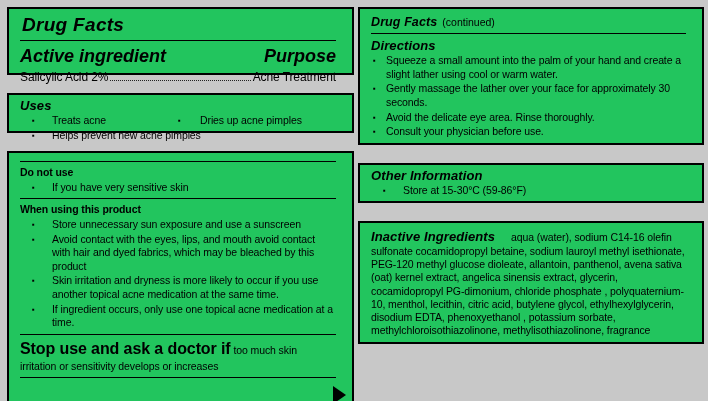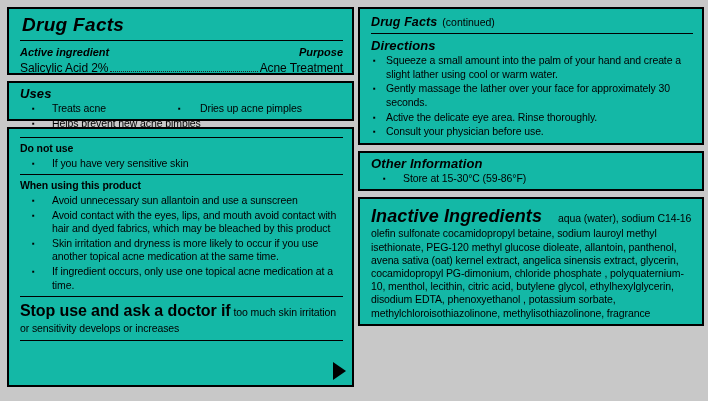--- a/index.html
+++ b/index.html
@@ -1,32 +1,32 @@
 <!DOCTYPE html>
 <html><head>
 <meta charset="utf-8">
 <style>
   html,body{margin:0;padding:0;}
   body{width:708px;height:401px;background:#c8c8c8;font-family:"Liberation Sans",sans-serif;color:#000;}
   .page{position:relative;width:708px;height:401px;background:#c8c8c8;overflow:hidden;}
   .col{position:absolute;top:7px;display:flex;flex-direction:column;}
   #col-left{left:7px;width:347px;}
   #col-right{left:358px;width:346px;}
-  .box{background:#14b8a6;border:2px solid #000;box-sizing:border-box;margin-bottom:6px;padding:4px 9px 4px 11px;}
+  .box{background:#22c55e;border:2px solid #000;box-sizing:border-box;margin-bottom:18px;padding:4px 16px 4px 11px;}
   #lbox1{height:68px;padding-top:5px;}
   #lbox2{height:40px;padding-top:3px;padding-bottom:3px;}
   #lbox3{min-height:260px;position:relative;}
   #rbox1{min-height:138px;}
   #rbox2{min-height:37px;padding-top:3px;padding-bottom:3px;}
   #rbox3{min-height:114px;padding-top:6px;}
 
   .title{font-size:19px;font-weight:bold;font-style:italic;letter-spacing:.3px;margin:0 0 0 2px;}
   .hr{border-top:1px solid #000;height:0;margin:4px 0 0 0;}
   .hr2{border-top:1px solid #000;height:0;margin:4px 0 4px 0;}
-  .ai-row{display:flex;justify-content:space-between;align-items:baseline;font-weight:bold;font-style:italic;font-size:11px;margin-top:5px;}
+  .ai-row{display:flex;justify-content:space-between;align-items:baseline;font-weight:bold;font-style:italic;font-size:18px;margin-top:5px;}
   .dose-row{display:flex;align-items:flex-end;font-size:12px;letter-spacing:-.1px;margin-top:3px;}
   .leader{flex:1;border-bottom:1.5px dotted #222;margin:0 2px 3px 2px;}
 
   .sec-h{font-size:13px;font-weight:bold;font-style:italic;letter-spacing:.1px;margin:0;}
   .bold-lbl{font-weight:bold;font-size:10.5px;line-height:1.3;letter-spacing:-.1px;margin-top:2px;}
   .para{font-size:10.5px;line-height:1.3;letter-spacing:-.1px;margin-top:2px;}
   .para b{font-size:16px;}
   .li{display:flex;font-size:10.5px;line-height:1.3;letter-spacing:-.1px;margin-top:1px;}
   .blt{flex:none;width:20px;margin-left:12px;font-size:8px;line-height:13px;}
   .li.tight .blt{margin-left:2px;width:13px;}
@@ -34,21 +34,21 @@
   .uses-row{display:flex;}
   .uses-row .li.first{width:158px;flex:none;}
   .uses-row .li.second{flex:1;}
   .uses-row .li.second .blt{margin-left:0;width:22px;}
 
   .cont-row{display:flex;align-items:baseline;margin-top:2px;}
   .cont-bold{font-size:12.5px;font-weight:bold;font-style:italic;letter-spacing:.1px;}
   .cont-rest{font-size:10.5px;margin-left:5px;}
 
   .inactive-p{font-size:10.5px;line-height:1.26;letter-spacing:-.1px;margin:0;}
-  .inactive-h{font-size:18px;font-weight:bold;font-style:italic;letter-spacing:.1px;margin-right:16px;}
+  .inactive-h{font-size:13px;font-weight:bold;font-style:italic;letter-spacing:.1px;margin-right:16px;}
 
   .arrow{position:absolute;right:6px;bottom:5px;width:0;height:0;
          border-left:13px solid #000;border-top:9px solid transparent;border-bottom:9px solid transparent;}
 </style>
 </head>
 <body>
 
 <div class="page">
 
   <div class="col" id="col-left">
@@ -91,21 +91,21 @@
       <div class="bold-lbl">Do not use</div>
       <div class="li">
         <span class="blt">▪</span>
         <span class="txt">If you have very sensitive skin</span>
       </div>
       <div class="hr2"></div>
 
       <div class="bold-lbl">When using this product</div>
       <div class="li">
         <span class="blt">▪</span>
-        <span class="txt">Avoid unnecessary sun allantoin and use a sunscreen</span>
+        <span class="txt">Store unnecessary sun exposure and use a sunscreen</span>
       </div>
       <div class="li">
         <span class="blt">▪</span>
         <span class="txt">Avoid contact with the eyes,  lips, and mouth  avoid contact with hair and dyed fabrics, which may be bleached by this product</span>
       </div>
       <div class="li">
         <span class="blt">▪</span>
         <span class="txt">Skin irritation and dryness is more likely to occur if you use another topical acne medication at the  same time.</span>
       </div>
       <div class="li">
@@ -134,21 +134,21 @@
       <div class="li tight">
         <span class="blt">▪</span>
         <span class="txt">Squeeze  a small amount into the  palm of your hand and create a slight lather using cool or warm water.</span>
       </div>
       <div class="li tight">
         <span class="blt">▪</span>
         <span class="txt">Gently massage the  lather over  your face for approximately 30 seconds.</span>
       </div>
       <div class="li tight">
         <span class="blt">▪</span>
-        <span class="txt">Active the  delicate eye  area. Rinse thoroughly.</span>
+        <span class="txt">Avoid the  delicate eye  area. Rinse thoroughly.</span>
       </div>
       <div class="li tight">
         <span class="blt">▪</span>
         <span class="txt">Consult your physician before use.</span>
       </div>
     </div>
 
     <div class="box" id="rbox2">
       <div class="sec-h">Other Information</div>
       <div class="li">

